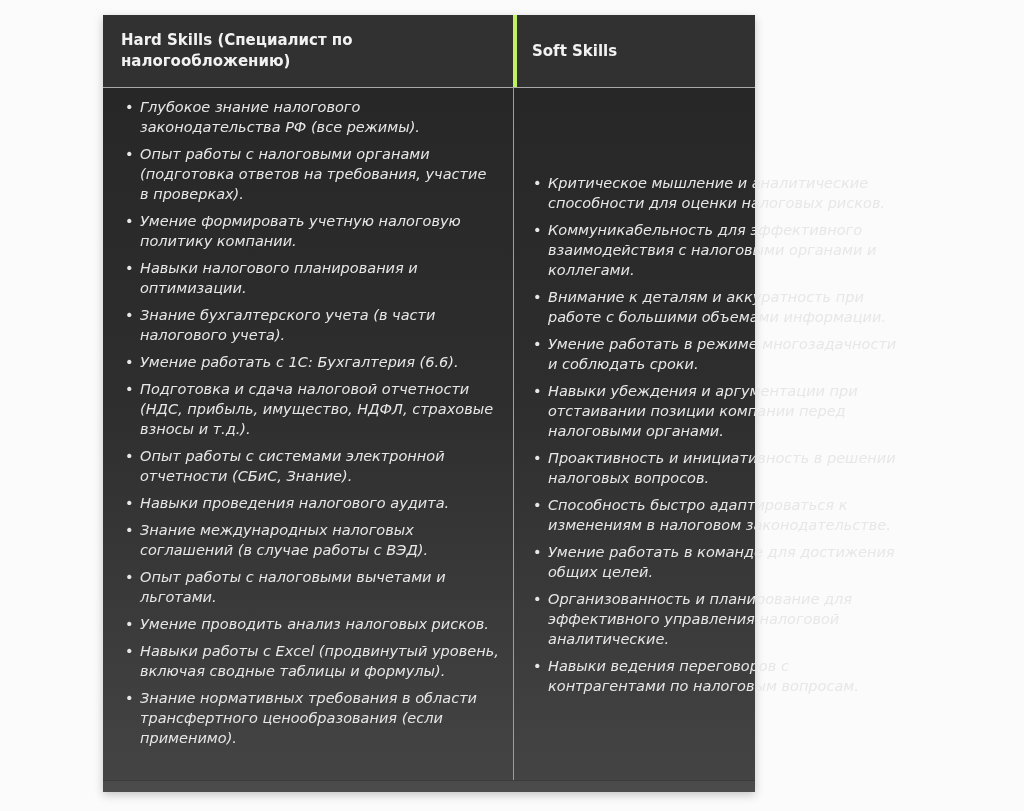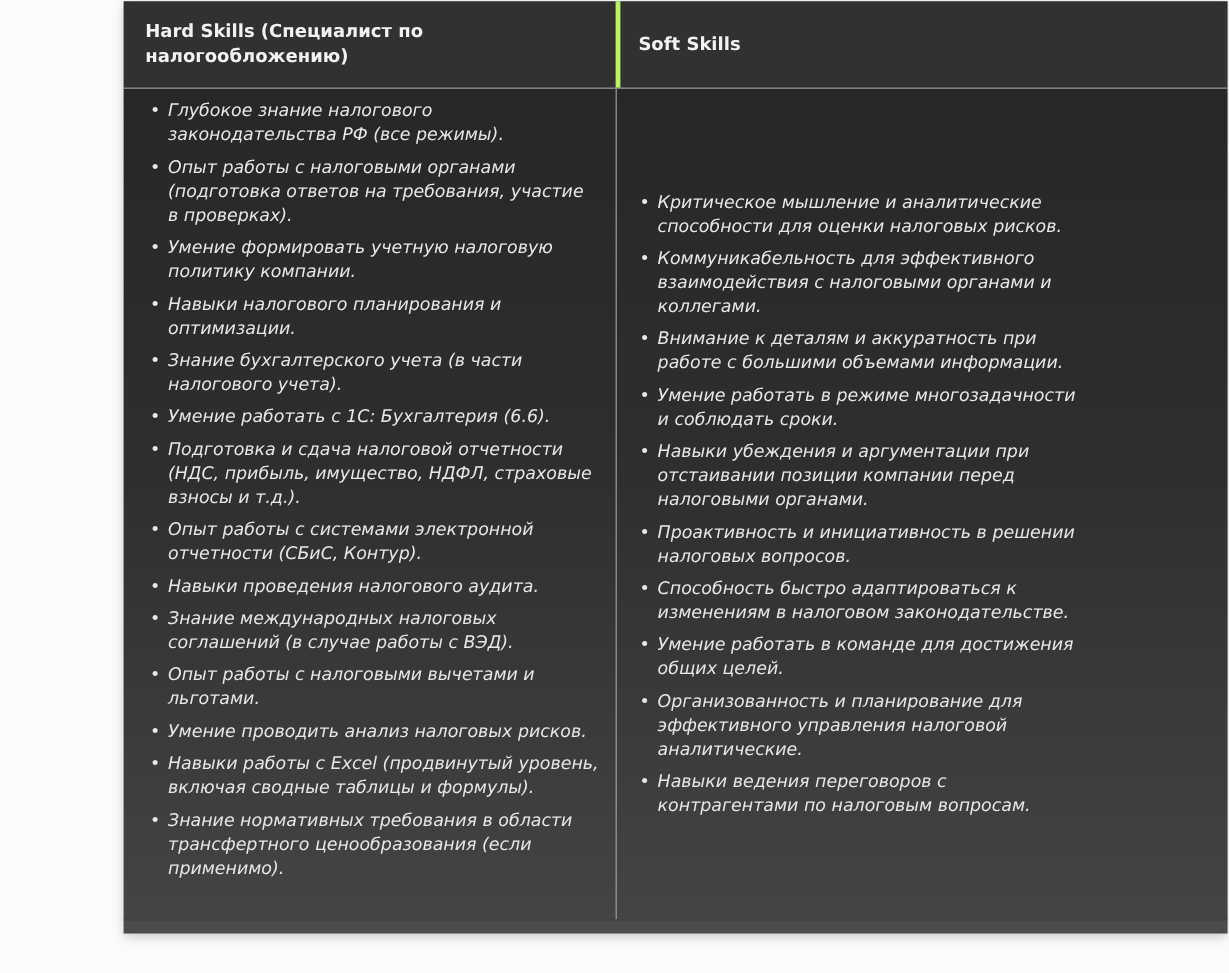--- a/index.html
+++ b/index.html
@@ -11,22 +11,22 @@
   .stage {
     position: relative;
     width: 1024px;
     height: 811px;
     background: #fbfbfb;
     overflow: hidden;
   }
   .skills-table {
     position: absolute;
     left: 103px;
-    top: 1px;
-    width: 920px;
+    top: 15px;
+    width: 652px;
     box-shadow: 0 3px 9px rgba(0,0,0,0.22);
   }
   .header-row {
     display: flex;
     background: #313131;
     border-bottom: 1px solid #a9a9a9;
     height: 72px;
   }
   .header-cell {
     flex: 0 0 410px;
@@ -118,21 +118,21 @@
           <li class="skill-item">
             <span class="bullet">•</span>
             <span class="item-text">Умение работать с 1С: Бухгалтерия (6.6).</span>
           </li>
           <li class="skill-item">
             <span class="bullet">•</span>
             <span class="item-text">Подготовка и сдача налоговой отчетности (НДС, прибыль, имущество, НДФЛ, страховые взносы и т.д.).</span>
           </li>
           <li class="skill-item">
             <span class="bullet">•</span>
-            <span class="item-text">Опыт работы с системами электронной отчетности (СБиС, Контур).</span>
+            <span class="item-text">Опыт работы с системами электронной отчетности (СБиС, Знание).</span>
           </li>
           <li class="skill-item">
             <span class="bullet">•</span>
             <span class="item-text">Навыки проведения налогового аудита.</span>
           </li>
           <li class="skill-item">
             <span class="bullet">•</span>
             <span class="item-text">Знание международных налоговых соглашений (в случае работы с ВЭД).</span>
           </li>
           <li class="skill-item">

